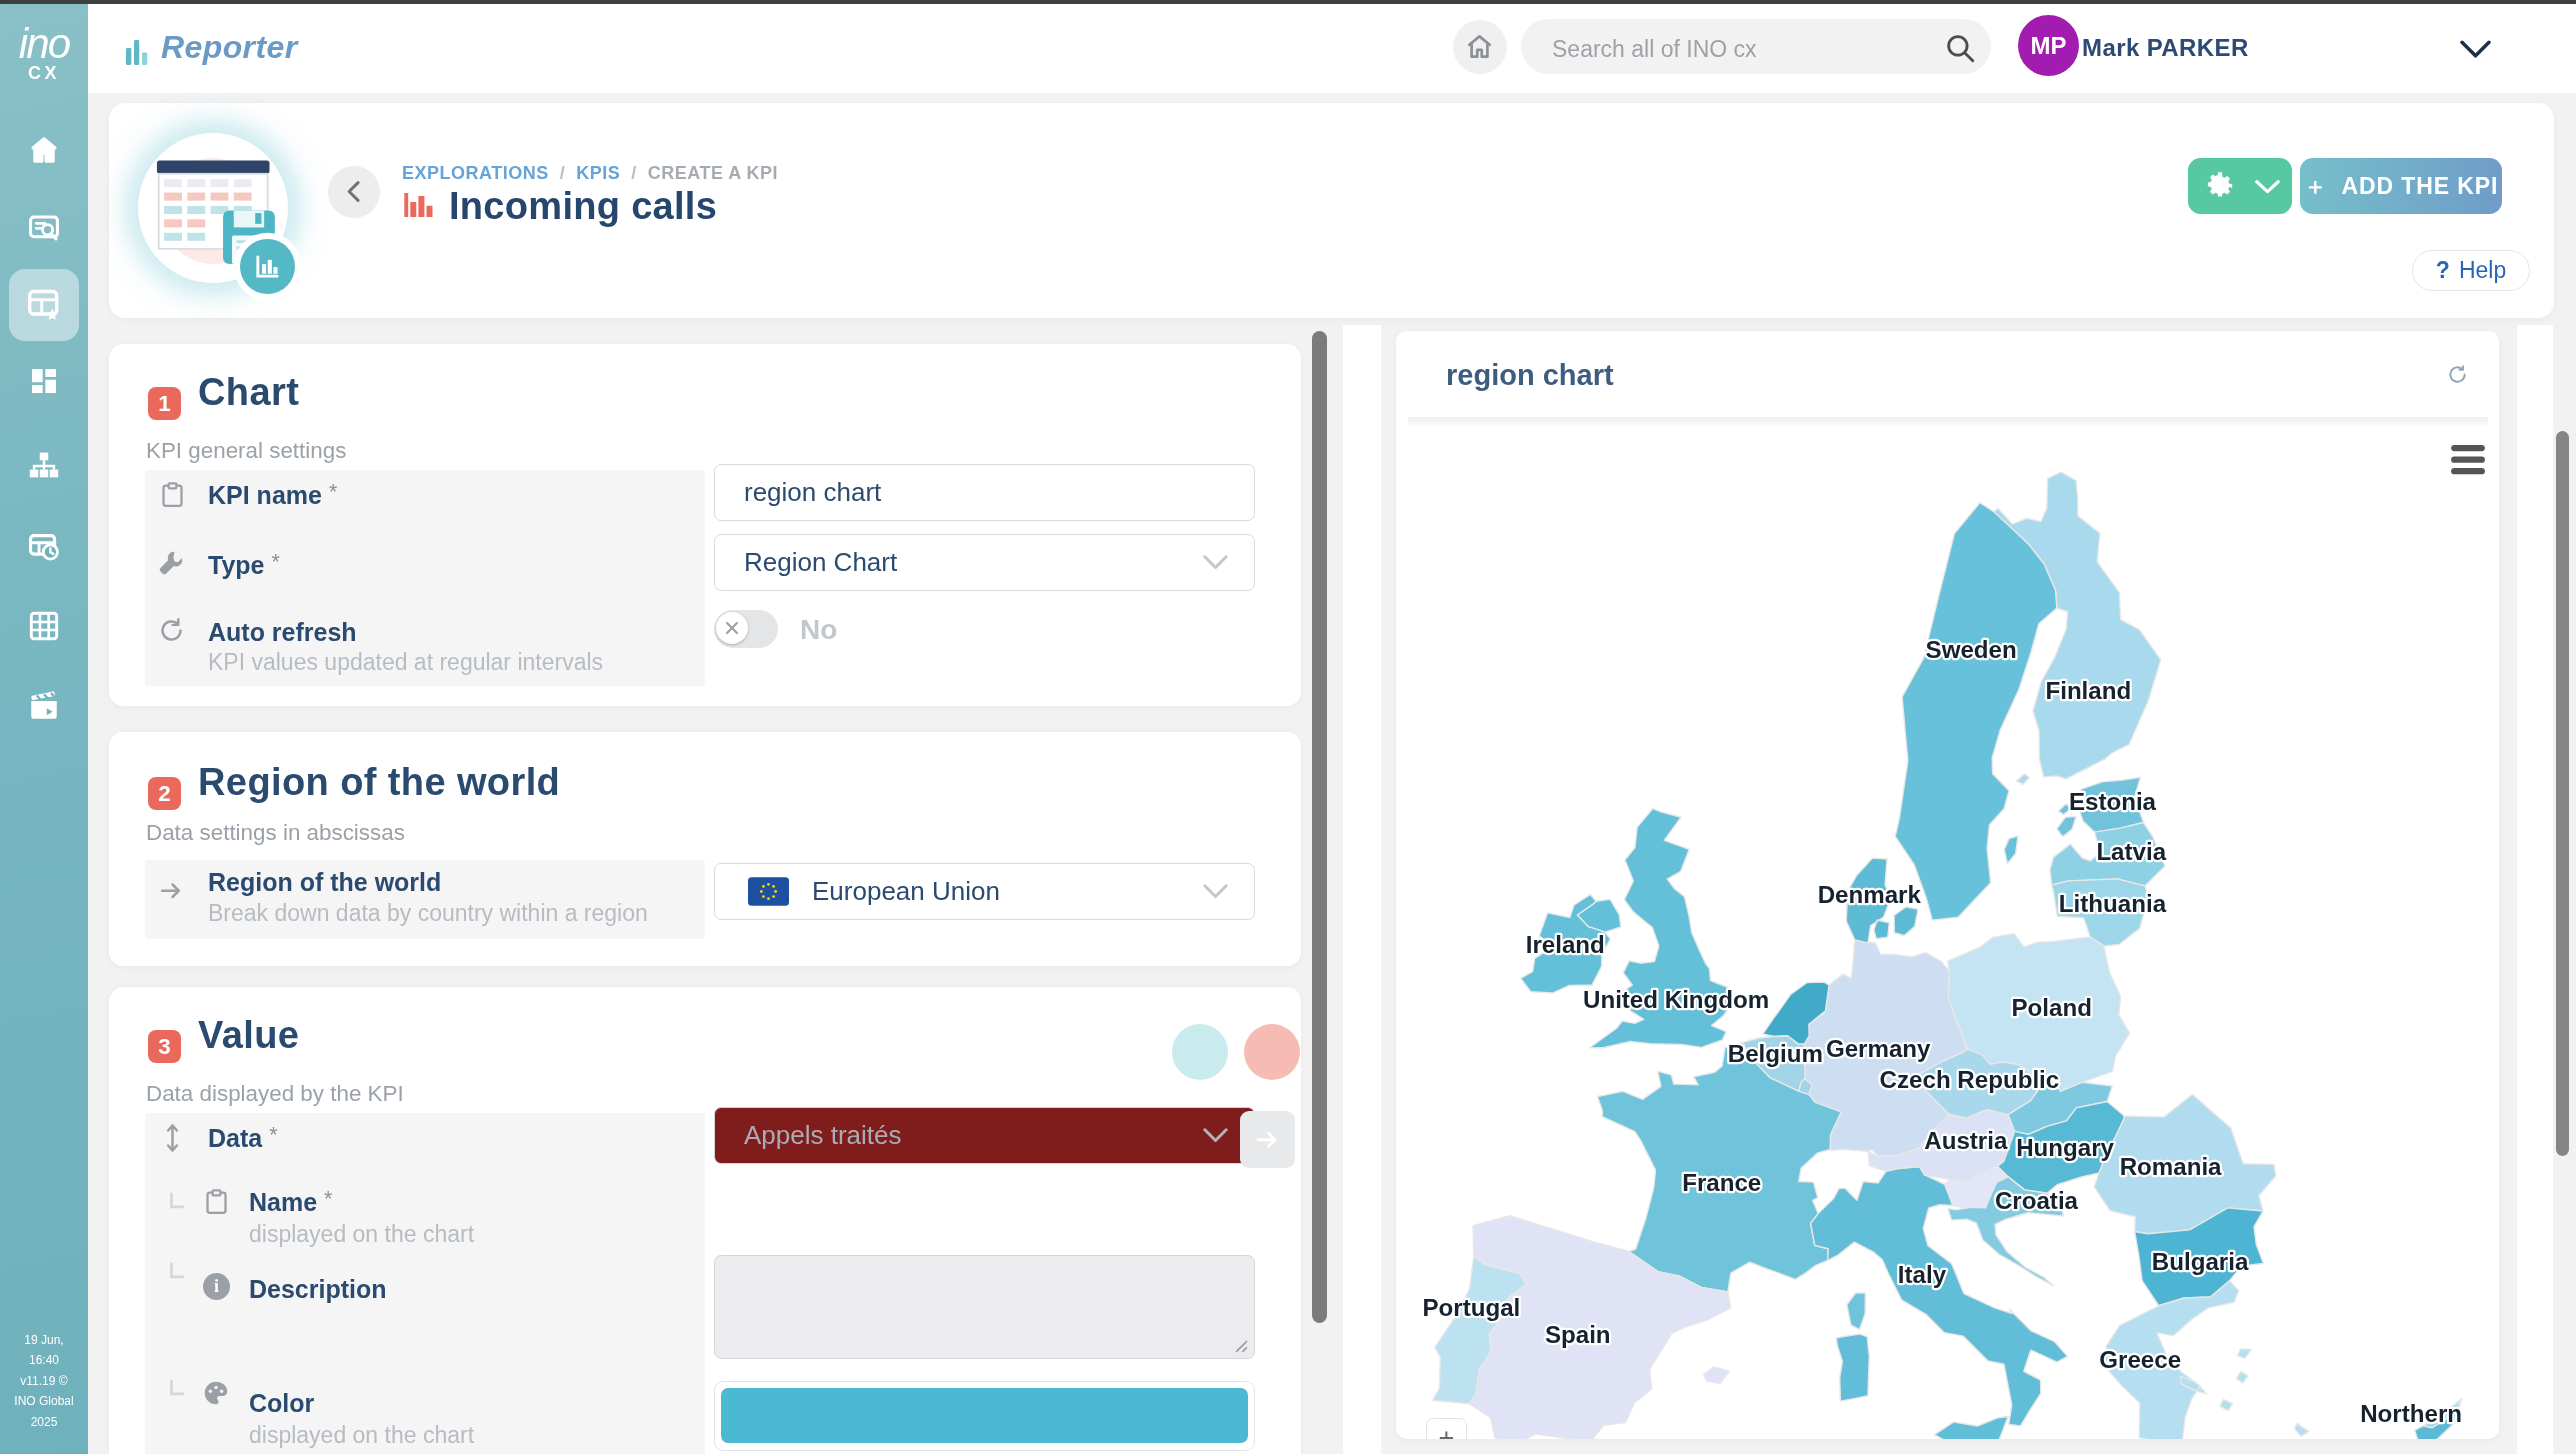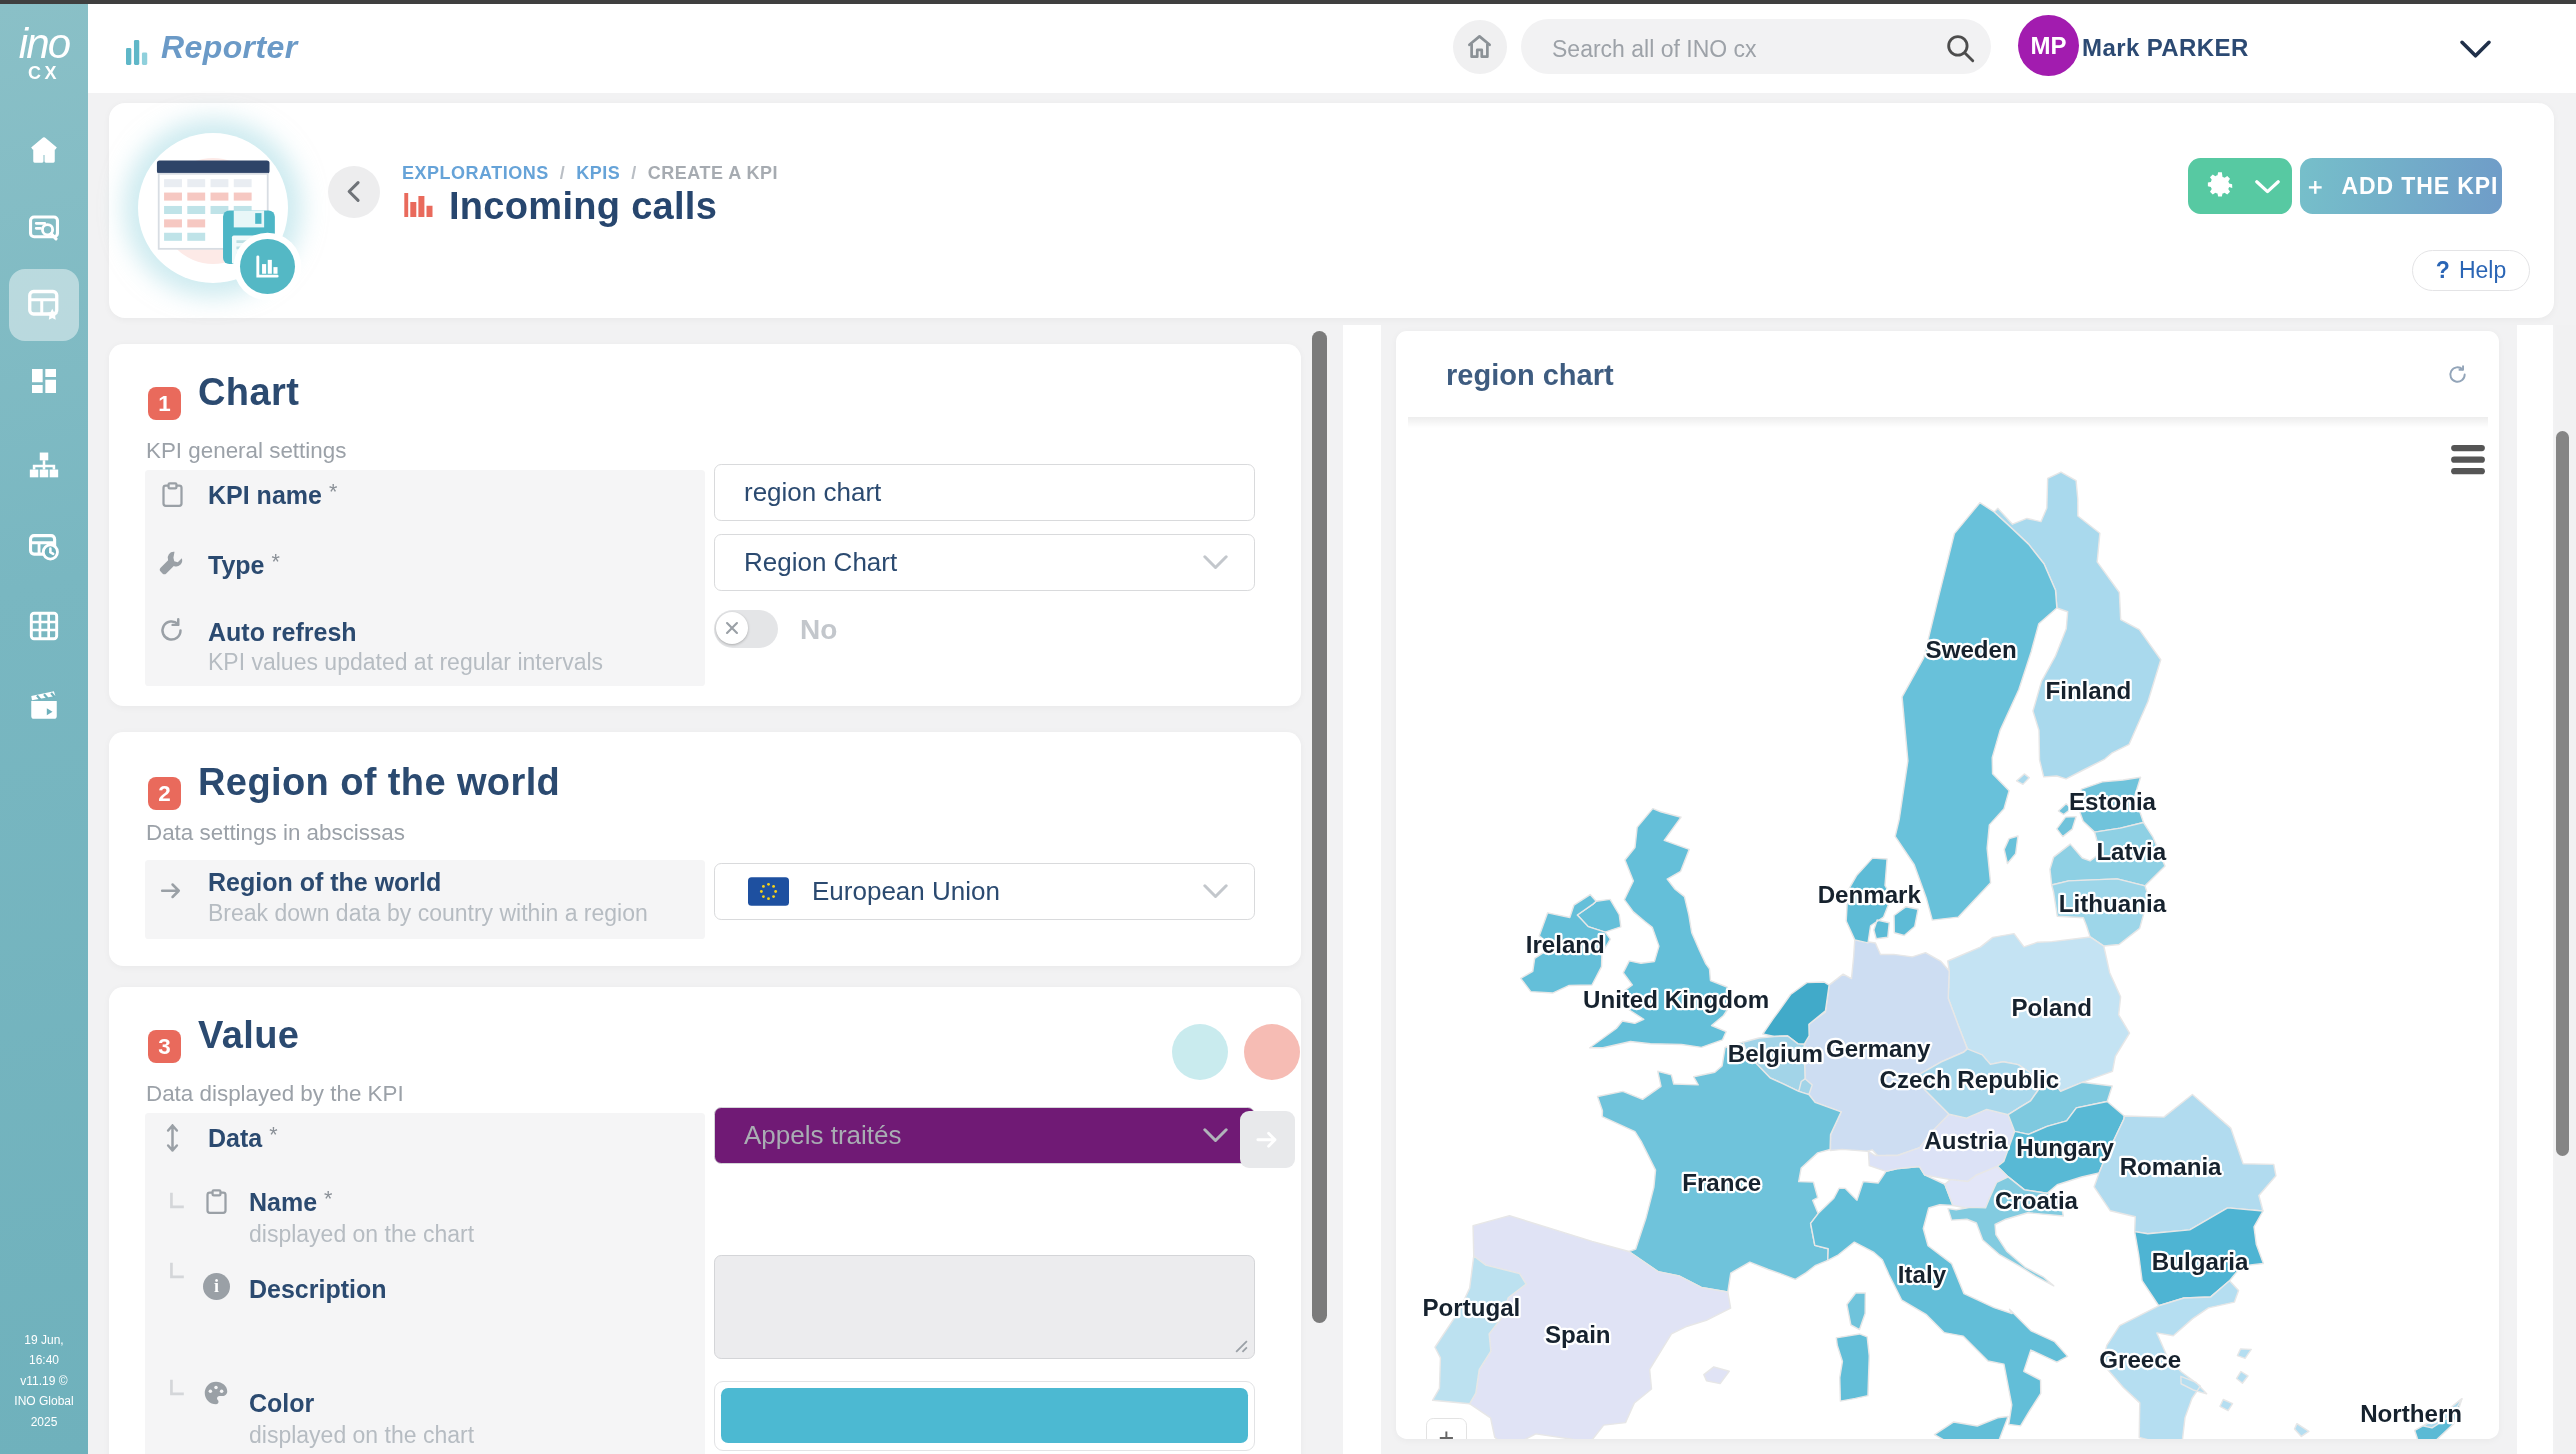--- a/index.html
+++ b/index.html
@@ -4,21 +4,21 @@
 html,body{width:2576px;height:1454px;overflow:hidden;background:#f2f2f3;font-family:"Liberation Sans",sans-serif}
 .abs{position:absolute}
 .card{background:#fff;border-radius:14.3px;box-shadow:0 1.8px 7.2px rgba(0,0,0,.04)}
 .badge{width:33px;height:33px;border-radius:8px;background:#e96a5c;color:#fff;font-weight:bold;font-size:22.4px;display:flex;align-items:center;justify-content:center}
 .sect-title{font-size:38px;font-weight:bold;color:#2b4a70;letter-spacing:0.4px}
 .sect-sub{font-size:22.4px;color:#9ba1a8}
 .graypanel{background:#f5f5f6;border-radius:3.6px}
 .rowlabel{font-size:25px;font-weight:bold;color:#2b4a70}
 .rowsub{font-size:23px;color:#b6bcc2}
 .inp{background:#fff;border:1.8px solid #d9dadc;border-radius:7.2px;font-size:26px;color:#2b4a70;display:flex;align-items:center;padding-left:29px}
-.inpdis{background:#701a75;border:1.8px solid #d4d5d8;border-radius:7.2px;font-size:26px;color:#a9adb3;display:flex;align-items:center;padding-left:29px}
+.inpdis{background:#7f1d1d;border:1.8px solid #d4d5d8;border-radius:7.2px;font-size:26px;color:#a9adb3;display:flex;align-items:center;padding-left:29px}
 .star{color:#8a9097;font-weight:normal;font-size:21.5px;position:relative;top:-5.4px}
 svg{display:block}
 </style></head><body>
 
 <div class="abs" style="left:0;top:0;width:2576px;height:3.6px;background:#3f3f3f"></div>
 
 <div class="abs" style="left:88px;top:3.6px;width:2488px;height:89px;background:#fff">
   <svg class="abs" style="left:38px;top:36px" width="23" height="25" viewBox="0 0 26 28">
     <rect x="0" y="9" width="6" height="19" rx="1.5" fill="#5fb7c8"></rect>
     <rect x="9" y="0" width="6" height="28" rx="1.5" fill="#5fb7c8"></rect>

